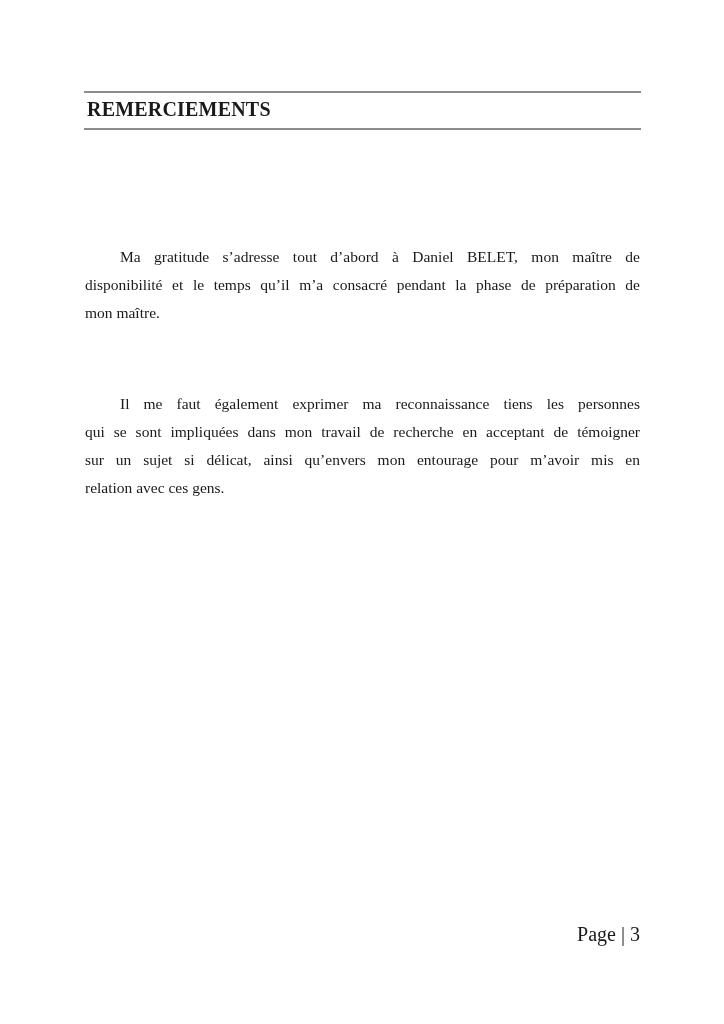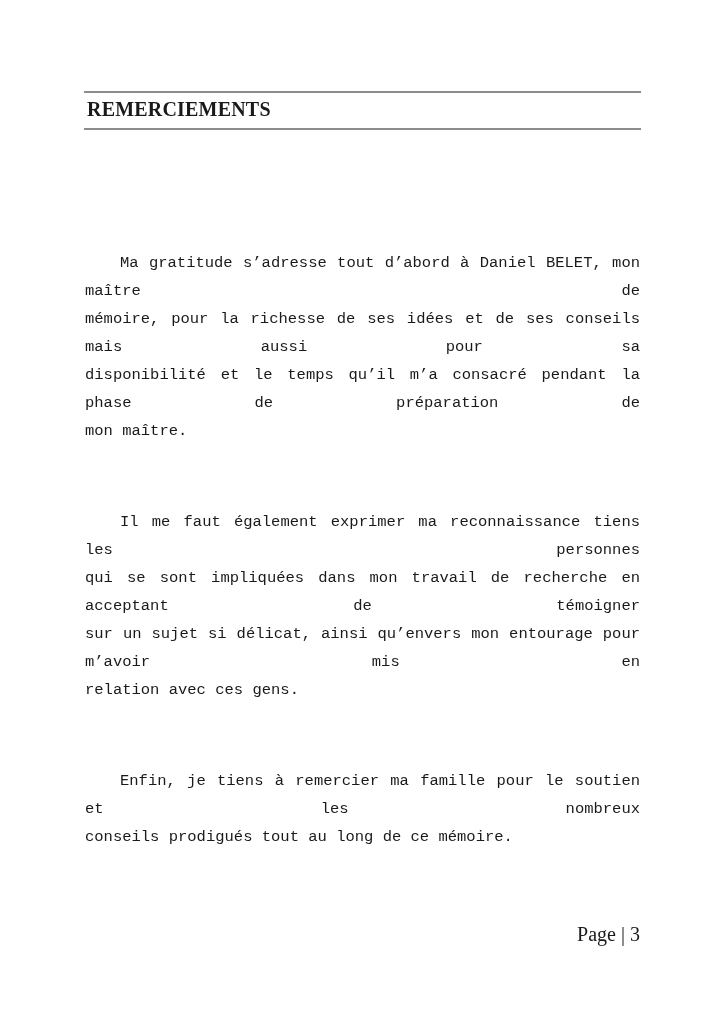--- a/index.html
+++ b/index.html
@@ -36,22 +36,21 @@
   }
   .doc-body {
     position: absolute;
     top: 237px;
     left: 85px;
     width: 555px;
     font-size: 15.5px;
     line-height: 28px;
   }
   .paragraph {
-    margin: 12px 0 63px 0;
-    font-family: Liberation Mono, monospace;
+    margin: 6px 0 63px 0;
   }
   .line {
     text-align: justify;
     text-align-last: justify;
     white-space: normal;
   }
   .line.first {
     text-indent: 35px;
   }
   .line.last {
@@ -73,33 +72,28 @@
 
   <header class="title-block">
     <div class="rule"></div>
     <h1>REMERCIEMENTS</h1>
     <div class="rule"></div>
   </header>
 
   <main class="doc-body" id="paragraphs">
       <div class="paragraph">
         <div class="line first">Ma gratitude s’adresse tout d’abord à Daniel BELET, mon maître de</div>
-        <div class="line">mémoire, pour la richesse de ses idées et de ses conseils mais aussi pour sa</div>
         <div class="line">disponibilité et le temps qu’il m’a consacré pendant la phase de préparation de</div>
         <div class="line last">mon maître.</div>
       </div>
       <div class="paragraph">
         <div class="line first">Il me faut également exprimer ma reconnaissance tiens les personnes</div>
         <div class="line">qui se sont impliquées dans mon travail de recherche en acceptant de témoigner</div>
         <div class="line">sur un sujet si délicat, ainsi qu’envers mon entourage pour m’avoir mis en</div>
         <div class="line last">relation avec ces gens.</div>
-      </div>
-      <div class="paragraph">
-        <div class="line first">Enfin, je tiens à remercier ma famille pour le soutien et les nombreux</div>
-        <div class="line last">conseils prodigués tout au long de ce mémoire.</div>
       </div>
     </main>
 
   <footer class="page-footer">
     <span>Page | 3</span>
   </footer>
 
 </div>
 
 </body></html>

